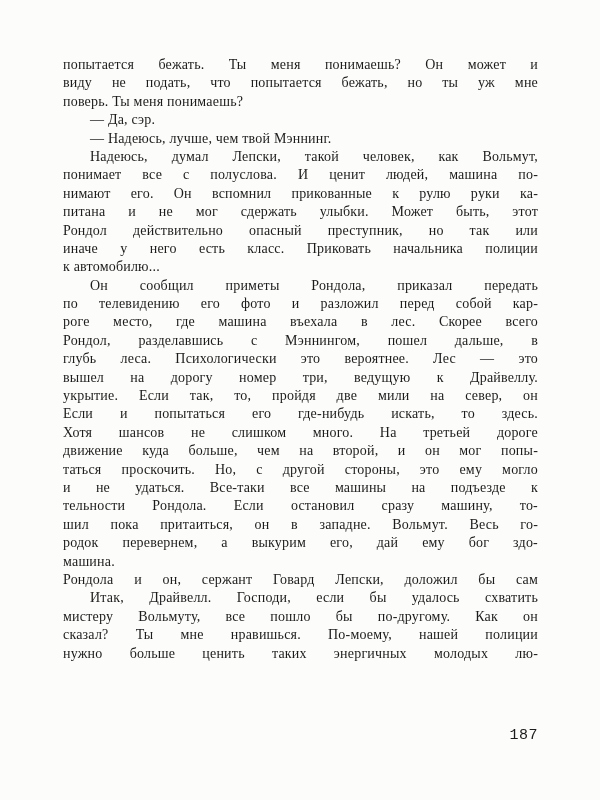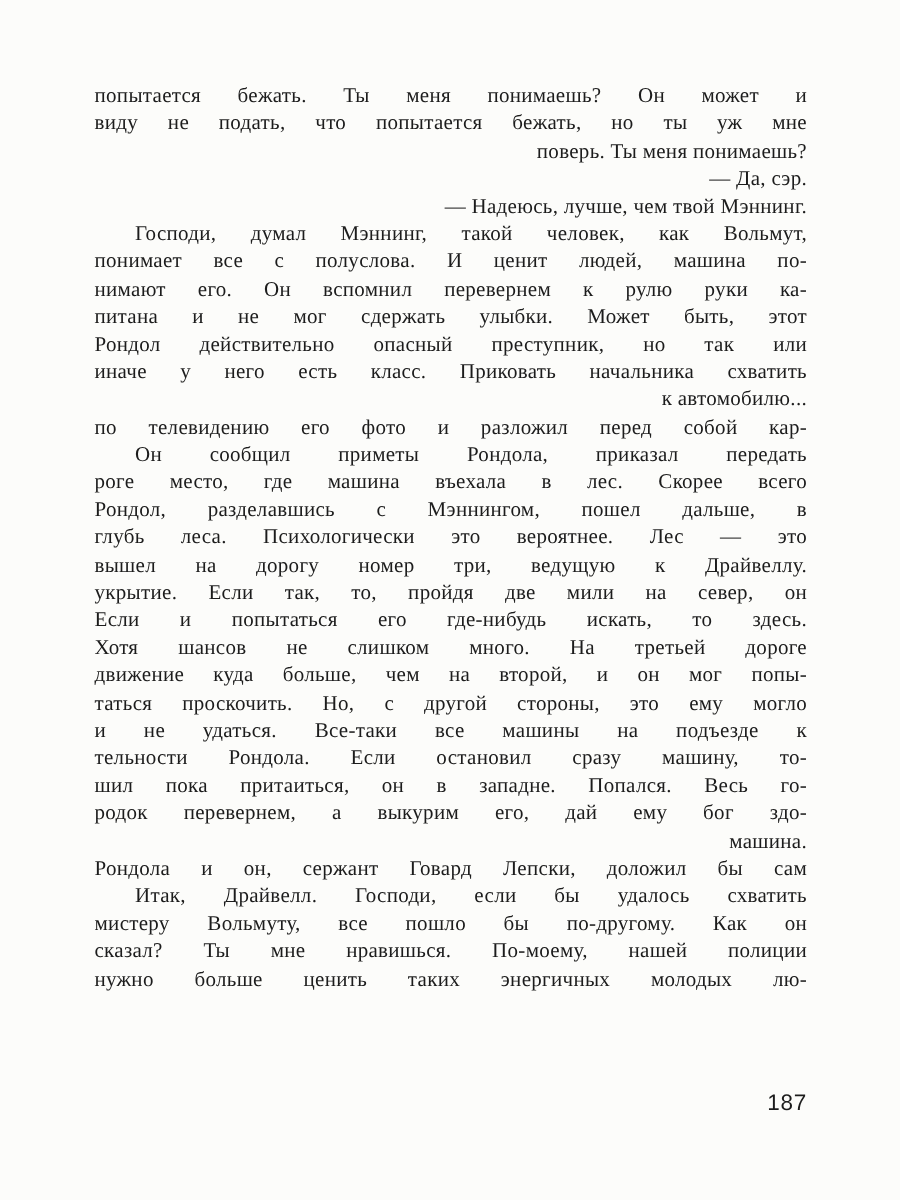--- a/index.html
+++ b/index.html
@@ -24,71 +24,71 @@
     width: 475px;
     font-family: "Liberation Serif", "DejaVu Serif", serif;
     font-size: 14px;
     line-height: 18.4px;
     color: var(--ink);
     letter-spacing: 0.2px;
   }
   .line {
     height: 18.4px;
     white-space: normal;
-    text-align: right;
+    text-align: left;
   }
   .line.just {
     text-align: justify;
     text-align-last: justify;
   }
   .line.indent {
     padding-left: 27px;
   }
   .page-number {
     position: absolute;
     top: 727px;
     left: 63px;
     width: 475px;
     text-align: right;
-    font-family: Liberation Sans, sans-serif;
+    font-family: Liberation Mono, monospace;
     font-size: 15px;
     letter-spacing: 0.5px;
     color: var(--ink);
   }
 </style>
 </head>
 <body>
 
 <div class="text-block">
     <div class="line just">попытается бежать. Ты меня понимаешь? Он может и</div>
     <div class="line just">виду не подать, что попытается бежать, но ты уж мне</div>
     <div class="line">поверь. Ты меня понимаешь?</div>
     <div class="line indent">— Да, сэр.</div>
     <div class="line indent">— Надеюсь, лучше, чем твой Мэннинг.</div>
-    <div class="line indent just">Господи, думал Мэннинг, такой человек, как Вольмут,</div>
+    <div class="line indent just">Надеюсь, думал Лепски, такой человек, как Вольмут,</div>
     <div class="line just">понимает все с полуслова. И ценит людей, машина по-</div>
-    <div class="line just">нимают его. Он вспомнил перевернем к рулю руки ка-</div>
+    <div class="line just">нимают его. Он вспомнил прикованные к рулю руки ка-</div>
     <div class="line just">питана и не мог сдержать улыбки. Может быть, этот</div>
     <div class="line just">Рондол действительно опасный преступник, но так или</div>
-    <div class="line just">иначе у него есть класс. Приковать начальника схватить</div>
+    <div class="line just">иначе у него есть класс. Приковать начальника полиции</div>
     <div class="line">к автомобилю...</div>
+    <div class="line indent just">Он сообщил приметы Рондола, приказал передать</div>
     <div class="line just">по телевидению его фото и разложил перед собой кар-</div>
-    <div class="line indent just">Он сообщил приметы Рондола, приказал передать</div>
     <div class="line just">роге место, где машина въехала в лес. Скорее всего</div>
     <div class="line just">Рондол, разделавшись с Мэннингом, пошел дальше, в</div>
     <div class="line just">глубь леса. Психологически это вероятнее. Лес — это</div>
     <div class="line just">вышел на дорогу номер три, ведущую к Драйвеллу.</div>
     <div class="line just">укрытие. Если так, то, пройдя две мили на север, он</div>
     <div class="line just">Если и попытаться его где-нибудь искать, то здесь.</div>
     <div class="line just">Хотя шансов не слишком много. На третьей дороге</div>
     <div class="line just">движение куда больше, чем на второй, и он мог попы-</div>
     <div class="line just">таться проскочить. Но, с другой стороны, это ему могло</div>
     <div class="line just">и не удаться. Все-таки все машины на подъезде к</div>
     <div class="line just">тельности Рондола. Если остановил сразу машину, то-</div>
-    <div class="line just">шил пока притаиться, он в западне. Попался. Весь го-</div>
+    <div class="line just">шил пока притаиться, он в западне. Вольмут. Весь го-</div>
     <div class="line just">родок перевернем, а выкурим его, дай ему бог здо-</div>
     <div class="line">машина.</div>
     <div class="line just">Рондола и он, сержант Говард Лепски, доложил бы сам</div>
     <div class="line indent just">Итак, Драйвелл. Господи, если бы удалось схватить</div>
     <div class="line just">мистеру Вольмуту, все пошло бы по-другому. Как он</div>
     <div class="line just">сказал? Ты мне нравишься. По-моему, нашей полиции</div>
     <div class="line just">нужно больше ценить таких энергичных молодых лю-</div>
   </div>
 
 <div class="page-number">187</div>

